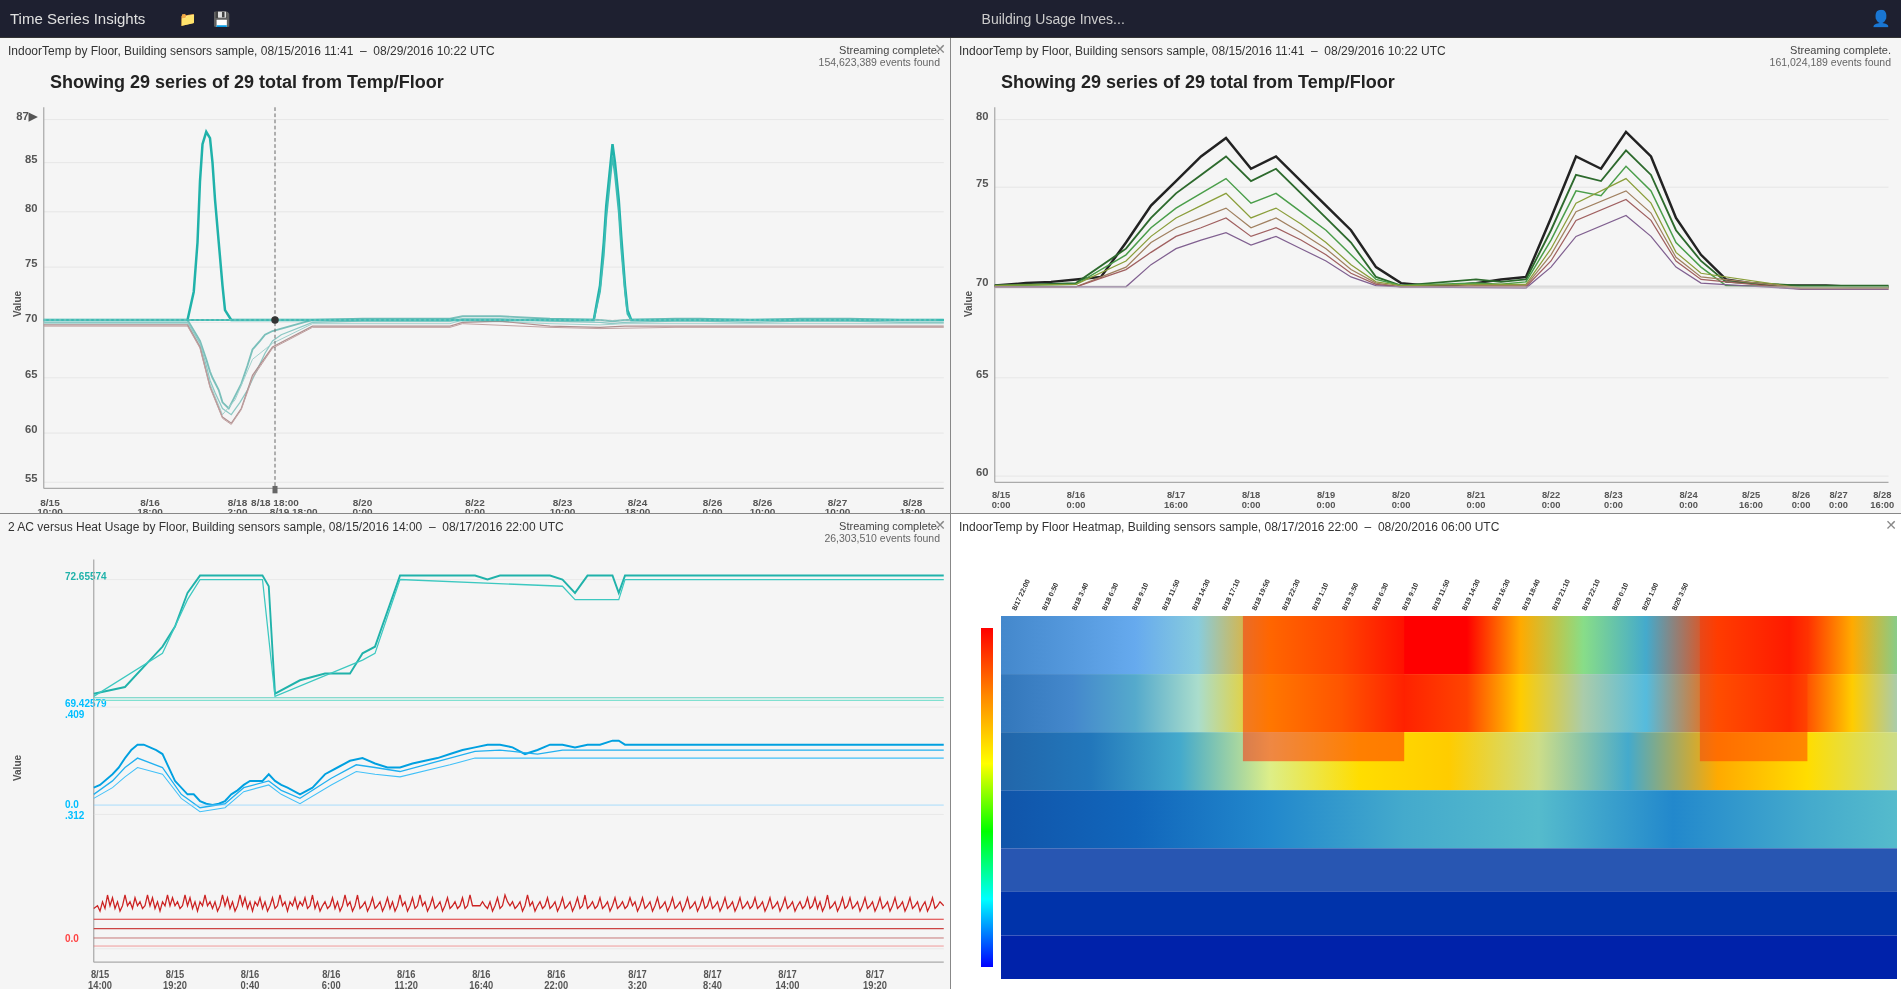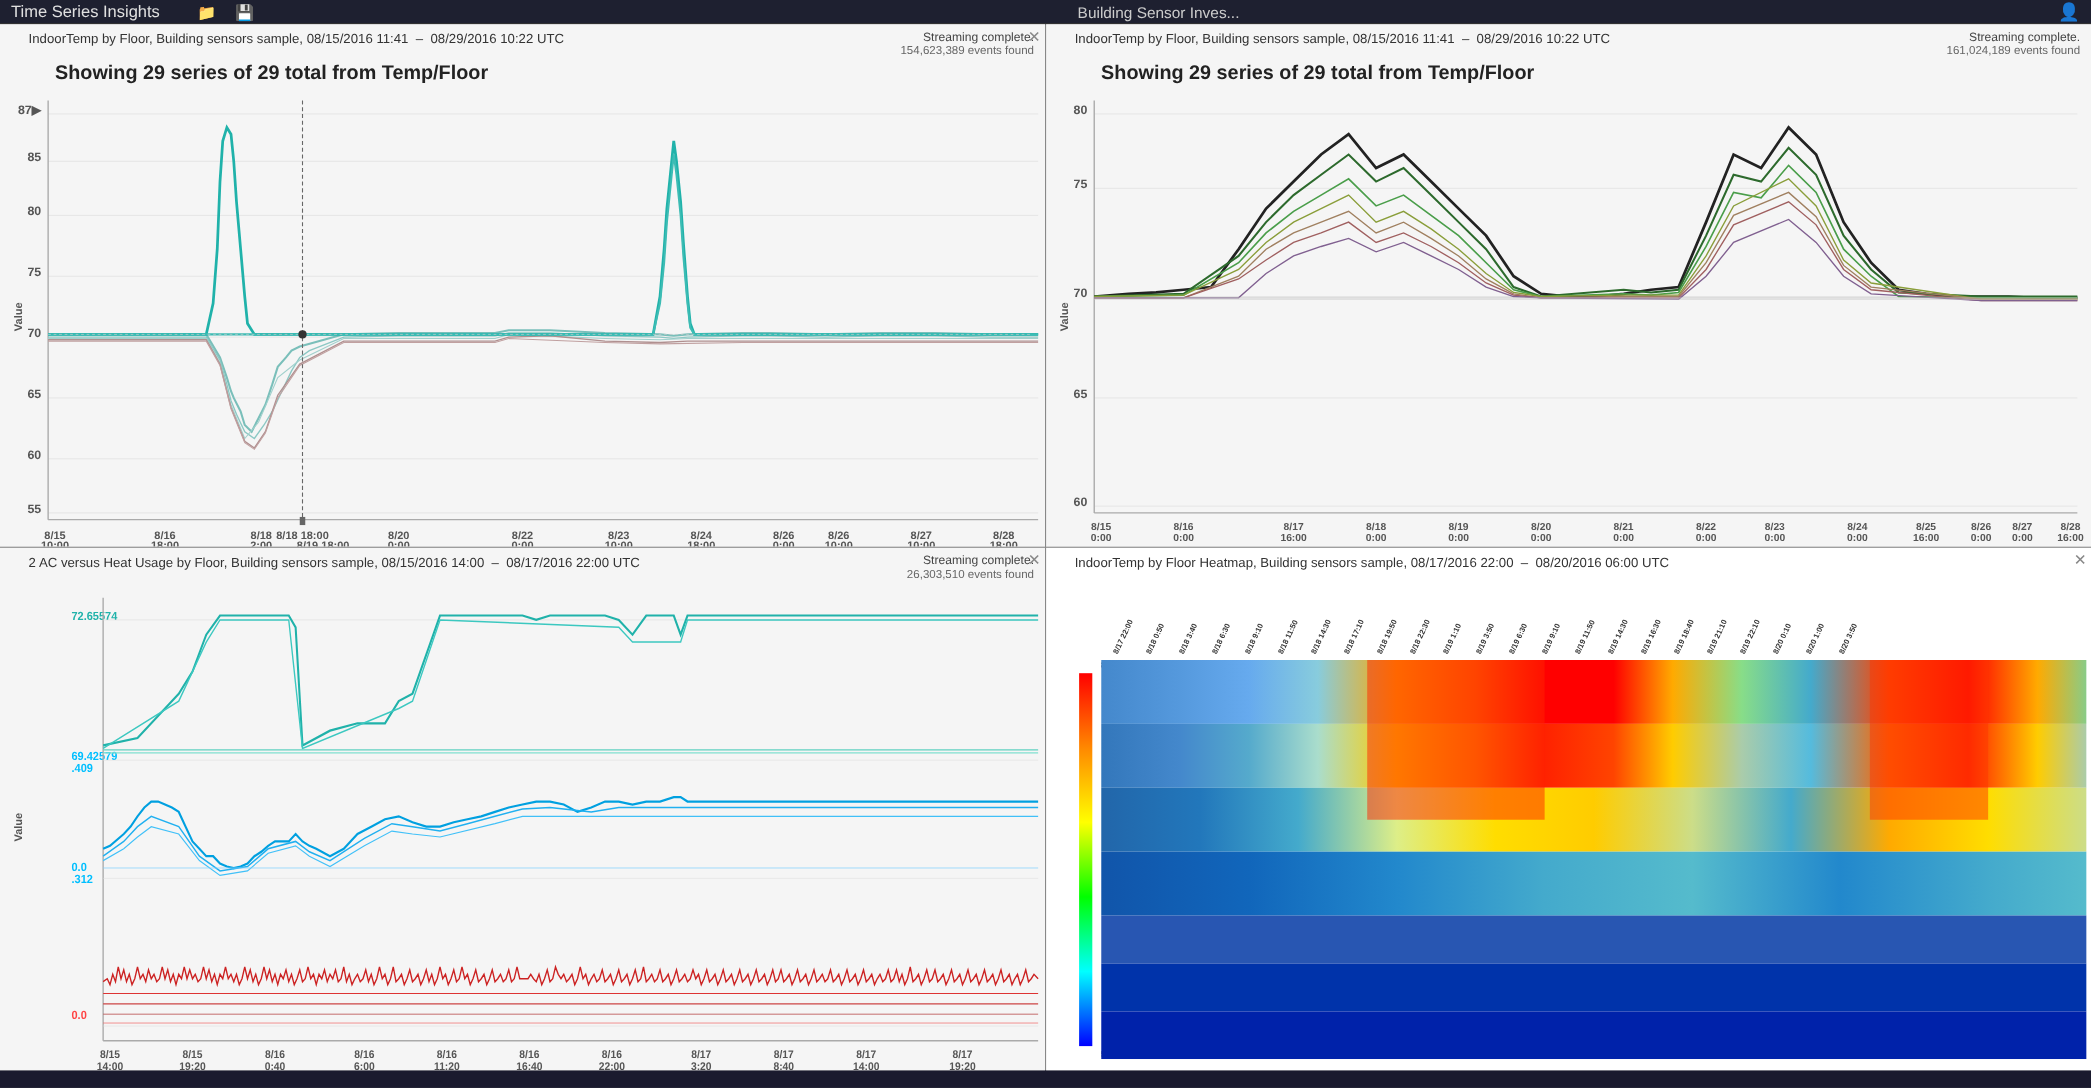--- a/index.html
+++ b/index.html
@@ -1,20 +1,20 @@
 <!DOCTYPE html>
 <html><head>
   <meta charset="utf-8">
   <style>
     * { margin: 0; padding: 0; box-sizing: border-box; }
     body { background: #1a1a2e; font-family: 'Segoe UI', Arial, sans-serif; width: 1901px; height: 989px; overflow: hidden; }
 
     #titlebar {
       background: #1e2030;
-      height: 22px;
+      height: 38px;
       display: flex;
       align-items: center;
       padding: 0 10px;
       border-bottom: 1px solid #333;
       color: #fff;
     }
     #titlebar-title {
       font-size: 15px;
       color: #e0e0e0;
       margin-right: 20px;
@@ -60,21 +60,21 @@
 
     .chart-panel {
       background: #f5f5f5;
       position: relative;
       display: flex;
       flex-direction: column;
       overflow: hidden;
     }
 
     .chart-header {
-      padding: 6px 10px 2px 26px;
+      padding: 6px 10px 2px 8px;
       display: flex;
       justify-content: space-between;
       align-items: flex-start;
       flex-shrink: 0;
     }
     .chart-title-text {
       font-size: 12px;
       color: #333;
     }
     .chart-status {
@@ -130,21 +130,21 @@
   </style>
 </head>
 <body>
 
 <div id="titlebar">
   <span id="titlebar-title">Time Series Insights</span>
   <div id="titlebar-icons">
     <button class="icon-btn">📁</button>
     <button class="icon-btn">💾</button>
   </div>
-  <div id="titlebar-center">Building Sensor Inves...</div>
+  <div id="titlebar-center">Building Usage Inves...</div>
   <div id="titlebar-right">👤</div>
 </div>
 
 <div id="charts-grid">
 
   <div class="chart-panel">
     <button class="chart-close-btn">✕</button>
     <div class="chart-header">
       <span class="chart-title-text">IndoorTemp by Floor, Building sensors sample, 08/15/2016 11:41 &nbsp;–&nbsp; 08/29/2016 10:22 UTC</span>
       <div class="chart-status">

